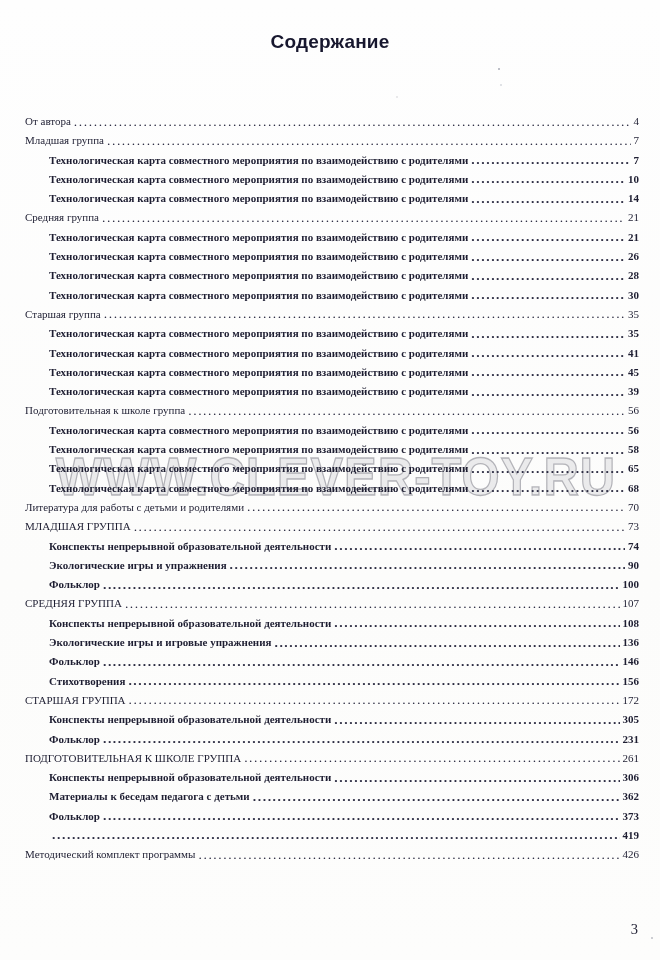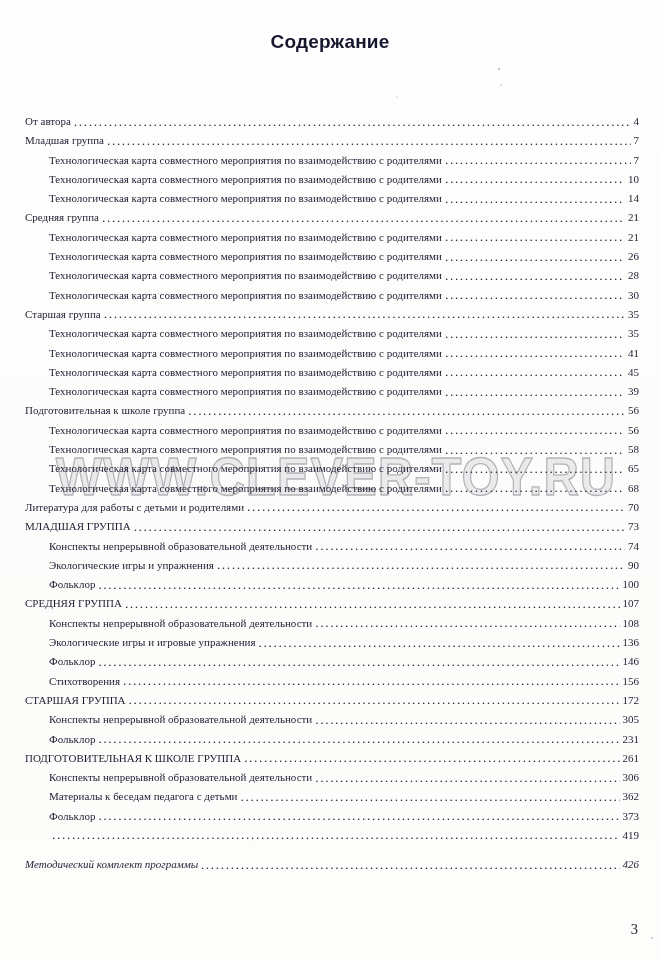--- a/index.html
+++ b/index.html
@@ -31,22 +31,22 @@
     z-index: 1;
   }
   .row {
     display: flex;
     align-items: center;
     line-height: 19.3px;
     height: 19.3px;
     font-size: 11px;
     white-space: nowrap;
   }
-  .row.indent { padding-left: 24px; }
-  .row.gap { margin-top: 10px; font-style: italic; }
+  .row.indent { padding-left: 24px; font-weight: bold; }
+  .row.gap { margin-top: 0; }
   .t { flex: 0 0 auto; }
   .dots {
     flex: 1 1 auto;
     overflow: hidden;
     white-space: nowrap;
     margin-left: 3px;
     min-width: 10px;
     color: #2a2a40;
   }
   .dots::after {

